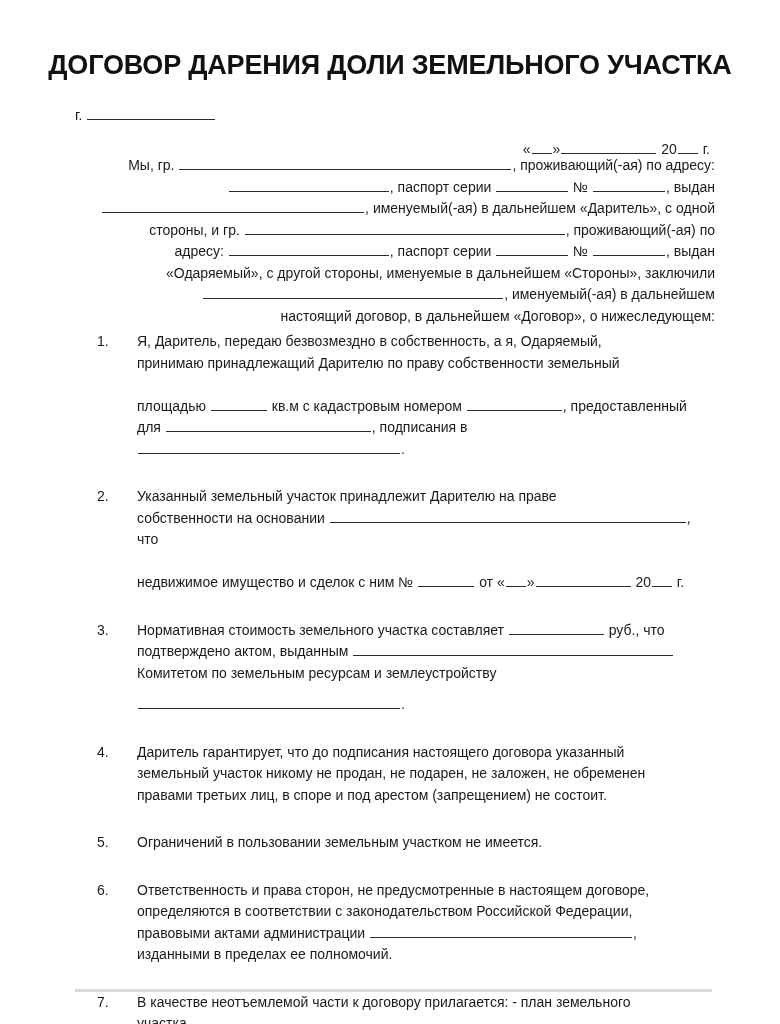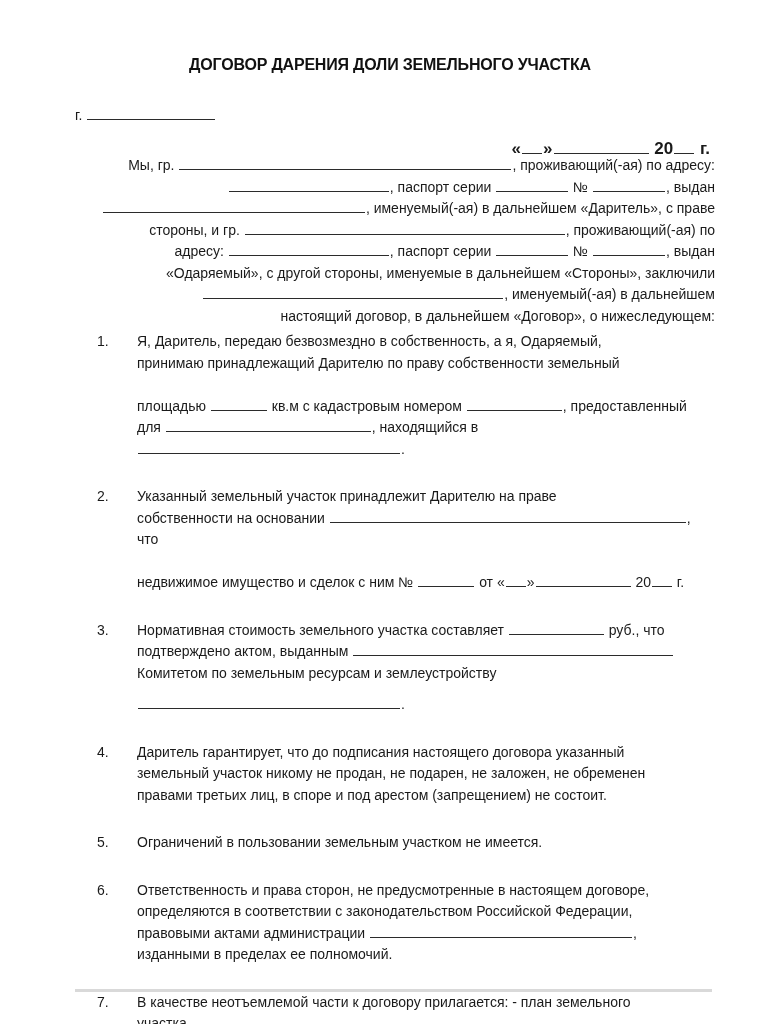--- a/index.html
+++ b/index.html
@@ -23,21 +23,21 @@
     background: #ffffff;
   }
 
   
   .doc-title {
     position: absolute;
     top: 52px;
     left: 0;
     width: 780px;
     text-align: center;
-    font-size: 16px;
+    font-size: 27px;
     font-weight: bold;
     letter-spacing: -0.2px;
     line-height: 26px;
     color: #111111;
     white-space: nowrap;
   }
 
   
   .header-block {
     position: absolute;
@@ -46,25 +46,24 @@
     width: 637px;
   }
   .city-line {
     font-size: 14px;
     line-height: 22px;
     white-space: nowrap;
   }
   .date-line {
     margin-top: 12px;
     text-align: right;
-    font-size: 17px;
+    font-size: 14px;
     line-height: 22px;
     white-space: nowrap;
     padding-right: 2px;
-    font-weight: bold;
   }
 
   
   .intro {
     position: absolute;
     top: 155px;
     left: 75px;
     width: 640px;
     font-size: 14px;
     line-height: 21.5px;
@@ -155,21 +154,21 @@
       <span>Мы, гр.</span>
       <span class="blank b-9xl"></span><span>, проживающий(-ая) по адресу:</span>
     </p>
     <p>
       <span class="blank b-2xl"></span><span>, паспорт серии</span>
       <span class="blank b-md"></span>
       <span>№</span>
       <span class="blank b-md"></span><span>, выдан</span>
     </p>
     <p>
-      <span class="blank b-6xl"></span><span>, именуемый(-ая) в дальнейшем «Даритель», с праве</span>
+      <span class="blank b-6xl"></span><span>, именуемый(-ая) в дальнейшем «Даритель», с одной</span>
     </p>
     <p>
       <span>стороны, и гр.</span>
       <span class="blank b-8xl"></span><span>, проживающий(-ая) по</span>
     </p>
     <p>
       <span>адресу:</span>
       <span class="blank b-2xl"></span><span>, паспорт серии</span>
       <span class="blank b-md"></span>
       <span>№</span>
@@ -188,21 +187,21 @@
       <span class="clause-num">1.</span>
       <p class="clause-body">
         <span>Я, Даритель, передаю безвозмездно в собственность, а я, Одаряемый,</span><br>
         <span>принимаю принадлежащий Дарителю по праву собственности земельный</span><br>
         <br>
         <span>площадью</span>
         <span class="blank b-sm"></span>
         <span>кв.м с кадастровым номером</span>
         <span class="blank b-lg"></span><span>, предоставленный</span><br>
         <span>для</span>
-        <span class="blank b-4xl"></span><span>, находящийся в</span><br>
+        <span class="blank b-4xl"></span><span>, подписания в</span><br>
         <span class="blank b-6xl"></span><span>.</span>
       </p>
     </div>
 
     <div class="clause">
       <span class="clause-num">2.</span>
       <p class="clause-body">
         <span>Указанный земельный участок принадлежит Дарителю на праве</span><br>
         <span>собственности на основании</span>
         <span class="blank b-10xl"></span><span>, что</span><br>

